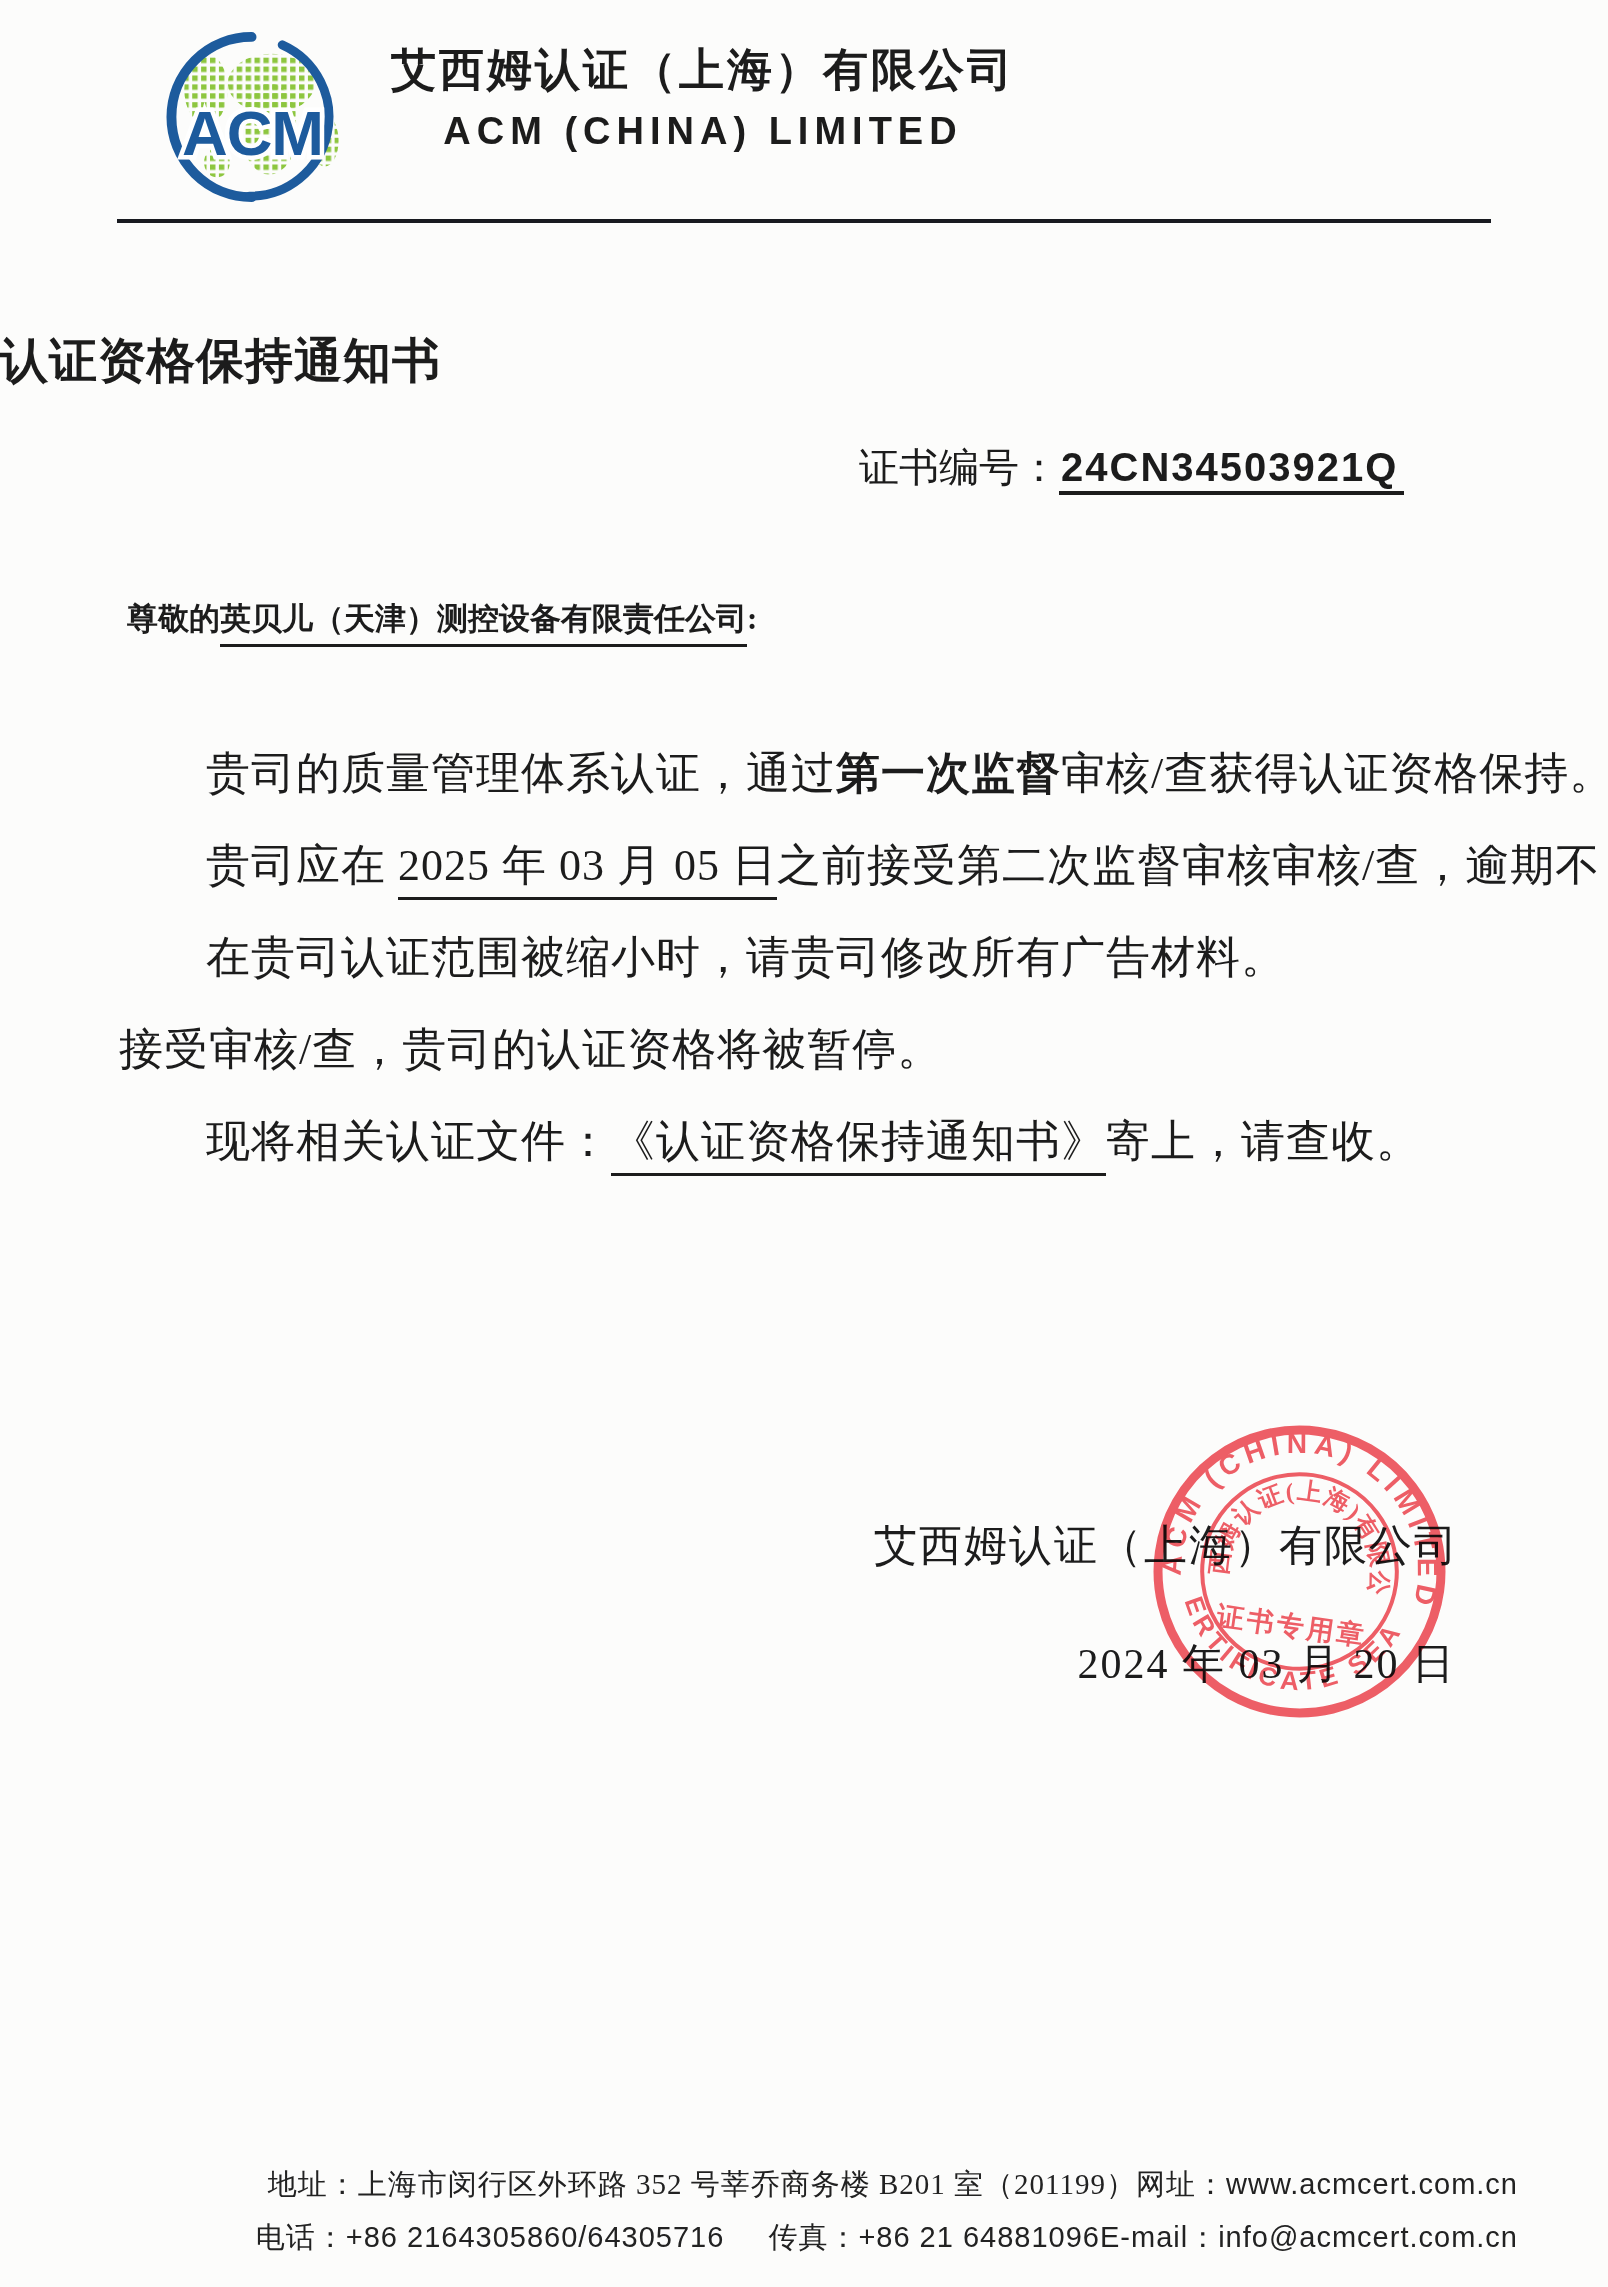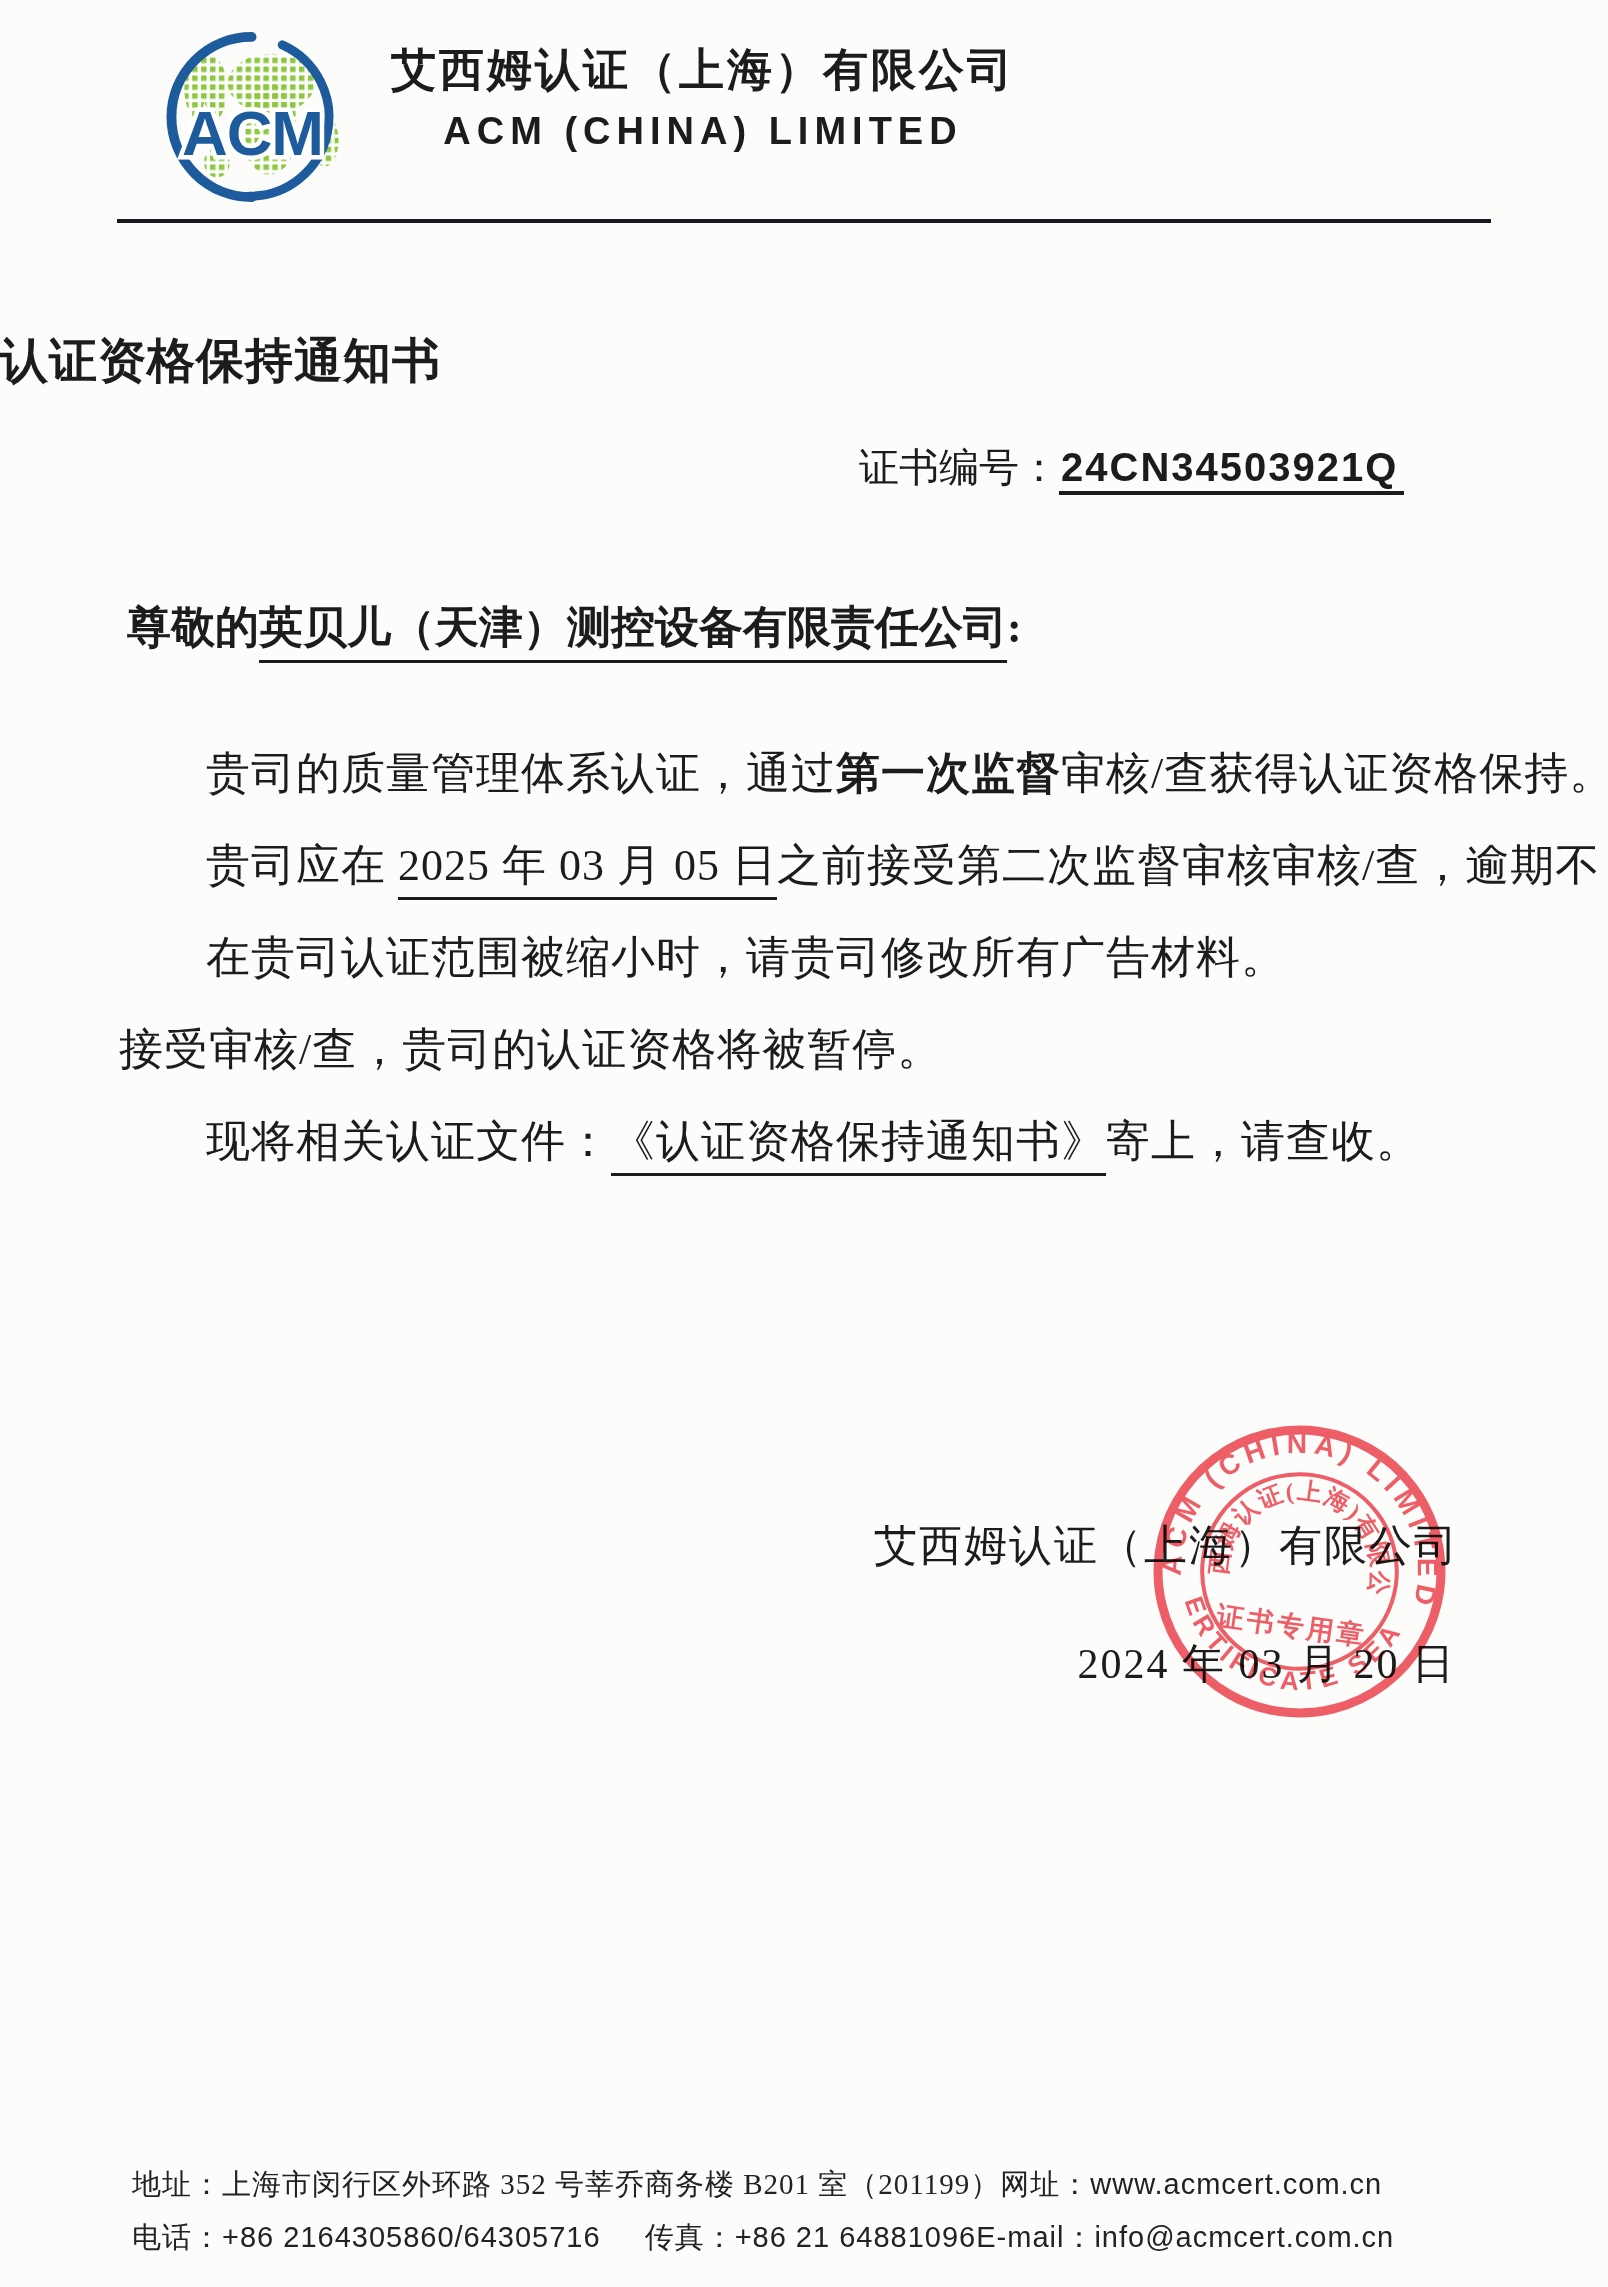--- a/index.html
+++ b/index.html
@@ -19,37 +19,37 @@
   .company-en{margin-top:10px;font-size:38px;font-weight:700;letter-spacing:6px;
               font-family:"Liberation Sans","DejaVu Sans",sans-serif;white-space:nowrap;}
   .header-rule{position:absolute;left:117px;top:219px;width:1374px;height:4px;background:#181a20;}
   
   .doc-title{position:absolute;left:0;top:329px;width:1396px;text-align:left;
              font-size:48px;font-weight:700;letter-spacing:1px;}
   .cert-row{position:absolute;left:859px;top:440px;font-size:40px;white-space:nowrap;}
   .cert-value{font-family:"Liberation Sans","DejaVu Sans",sans-serif;font-weight:600;
               letter-spacing:2px;border-bottom:4px solid #1c1c1c;padding:0 6px 2px 2px;}
   
-  .salutation{position:absolute;left:127px;top:598px;font-size:44px;font-weight:700;white-space:nowrap;}
+  .salutation{position:absolute;left:127px;top:598px;font-size:31px;font-weight:700;white-space:nowrap;}
   .salutation .uline{border-bottom:3px solid #1c1c1c;padding-bottom:8px;}
   
   .body-block{position:absolute;left:119px;top:744px;width:1378px;font-size:44px;letter-spacing:1px;}
   .line{height:92px;white-space:nowrap;}
   .line.indent{padding-left:87px;}
   .seg-b{font-weight:700;text-align:center;}
   .seg-u{border-bottom:3px solid #1c1c1c;padding-bottom:7px;}
   
   .sig-company{position:absolute;right:150px;top:1517px;font-size:43px;letter-spacing:2px;white-space:nowrap;}
   .sig-date{position:absolute;right:153px;top:1608px;font-size:42px;letter-spacing:2px;white-space:nowrap;margin-top:28px;}
   
   .seal{position:absolute;left:1149px;top:1421px;width:301px;height:301px;
         transform:rotate(8deg);opacity:.88;mix-blend-mode:multiply;}
   
   .footer{position:absolute;left:132px;top:2158px;width:1386px;font-size:29px;
-          letter-spacing:1px;line-height:53px;color:#222;}
+          letter-spacing:1px;line-height:53px;color:#222;text-align:right;}
   .footer .latin{font-family:"Liberation Sans","DejaVu Sans",sans-serif;}
   .gap-lg{margin-left:44px;}
   .gap-md{}
   .footer div{white-space:nowrap;}
 </style>
 </head>
 <body>
 
 <div class="page">
 

